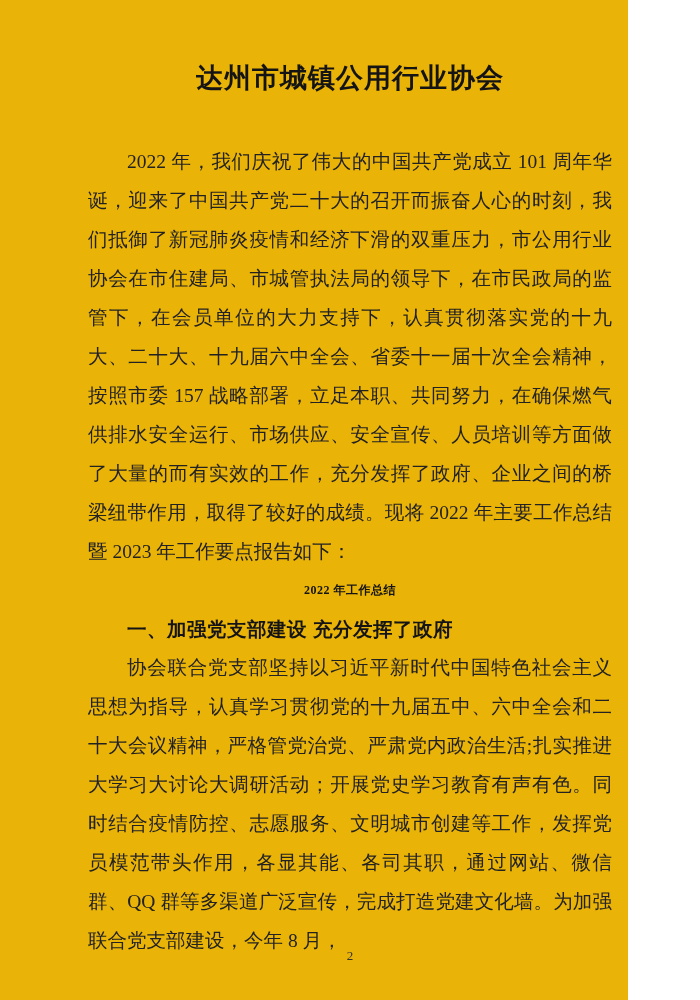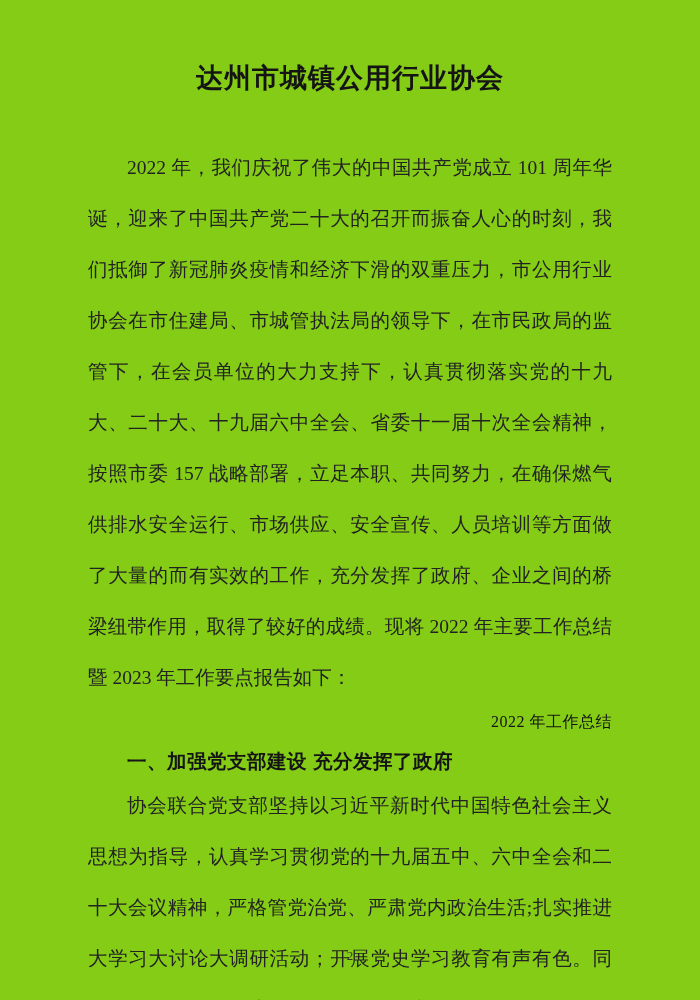--- a/index.html
+++ b/index.html
@@ -6,23 +6,23 @@
 
   html, body {
     width: 700px;
     height: 1000px;
     background: #ffffff;
     overflow: hidden;
   }
 
   .page {
     position: relative;
-    width: 700px;
+    width: 628px;
     height: 1000px;
-    background: #84cc16;
+    background: #eab308;
     color: #1e1e1e;
     font-family: "Liberation Serif", "DejaVu Serif", serif;
   }
 
   .content {
     position: absolute;
     top: 54px;
     left: 88px;
     width: 524px;
   }
@@ -31,38 +31,38 @@
     text-align: center;
     font-weight: bold;
     color: #141414;
     font-size: 27px;
     line-height: 48px;
     letter-spacing: 1px;
   }
 
   .body-text {
     font-size: 19.5px;
-    line-height: 51px;
+    line-height: 39px;
     text-align: justify;
     text-justify: inter-ideograph;
     color: #222222;
   }
 
   .indent {
     text-indent: 2em;
   }
 
   .intro {
     margin-top: 40px;
   }
 
   .section-heading {
-    text-align: right;
-    font-weight: normal;
-    font-size: 16px;
+    text-align: center;
+    font-weight: bold;
+    font-size: 12px;
     line-height: 38.6px;
     color: #141414;
     letter-spacing: 0.5px;
   }
 
   .subsection-heading {
     font-family: "Liberation Sans", "DejaVu Sans", sans-serif;
     font-weight: bold;
     font-size: 19.5px;
     line-height: 38.6px;
@@ -89,18 +89,18 @@
 
     <div class="doc-title">达州市城镇公用行业协会</div>
 
 
     <p class="body-text indent intro">2022 年，我们庆祝了伟大的中国共产党成立 101 周年华诞，迎来了中国共产党二十大的召开而振奋人心的时刻，我们抵御了新冠肺炎疫情和经济下滑的双重压力，市公用行业协会在市住建局、市城管执法局的领导下，在市民政局的监管下，在会员单位的大力支持下，认真贯彻落实党的十九大、二十大、十九届六中全会、省委十一届十次全会精神，按照市委 157 战略部署，立足本职、共同努力，在确保燃气供排水安全运行、市场供应、安全宣传、人员培训等方面做了大量的而有实效的工作，充分发挥了政府、企业之间的桥梁纽带作用，取得了较好的成绩。现将 2022 年主要工作总结暨 2023 年工作要点报告如下：</p>
 
     <div class="section-heading">2022 年工作总结</div>
 
     <div class="subsection-heading">一、加强党支部建设 充分发挥了政府</div>
 
-    <p class="body-text indent">协会联合党支部坚持以习近平新时代中国特色社会主义思想为指导，认真学习贯彻党的十九届五中、六中全会和二十大会议精神，严格管党治党、严肃党内政治生活;扎实推进大学习大讨论大调研活动；开展党史学习教育有声有色。同时结合疫情防控、志愿服务、文明城市创建等工作，发挥党员模范带头作用，各显其能、各司其职，通过网站、微信群、QQ 群等多渠道广泛宣传，完成打造党建文化墙。为加强联合党支部建设，今年 9 月，</p>
+    <p class="body-text indent">协会联合党支部坚持以习近平新时代中国特色社会主义思想为指导，认真学习贯彻党的十九届五中、六中全会和二十大会议精神，严格管党治党、严肃党内政治生活;扎实推进大学习大讨论大调研活动；开展党史学习教育有声有色。同时结合疫情防控、志愿服务、文明城市创建等工作，发挥党员模范带头作用，各显其能、各司其职，通过网站、微信群、QQ 群等多渠道广泛宣传，完成打造党建文化墙。为加强联合党支部建设，今年 8 月，</p>
 
   </div>
 
   <div class="page-number">2</div>
 </div>
 
 </body></html>

